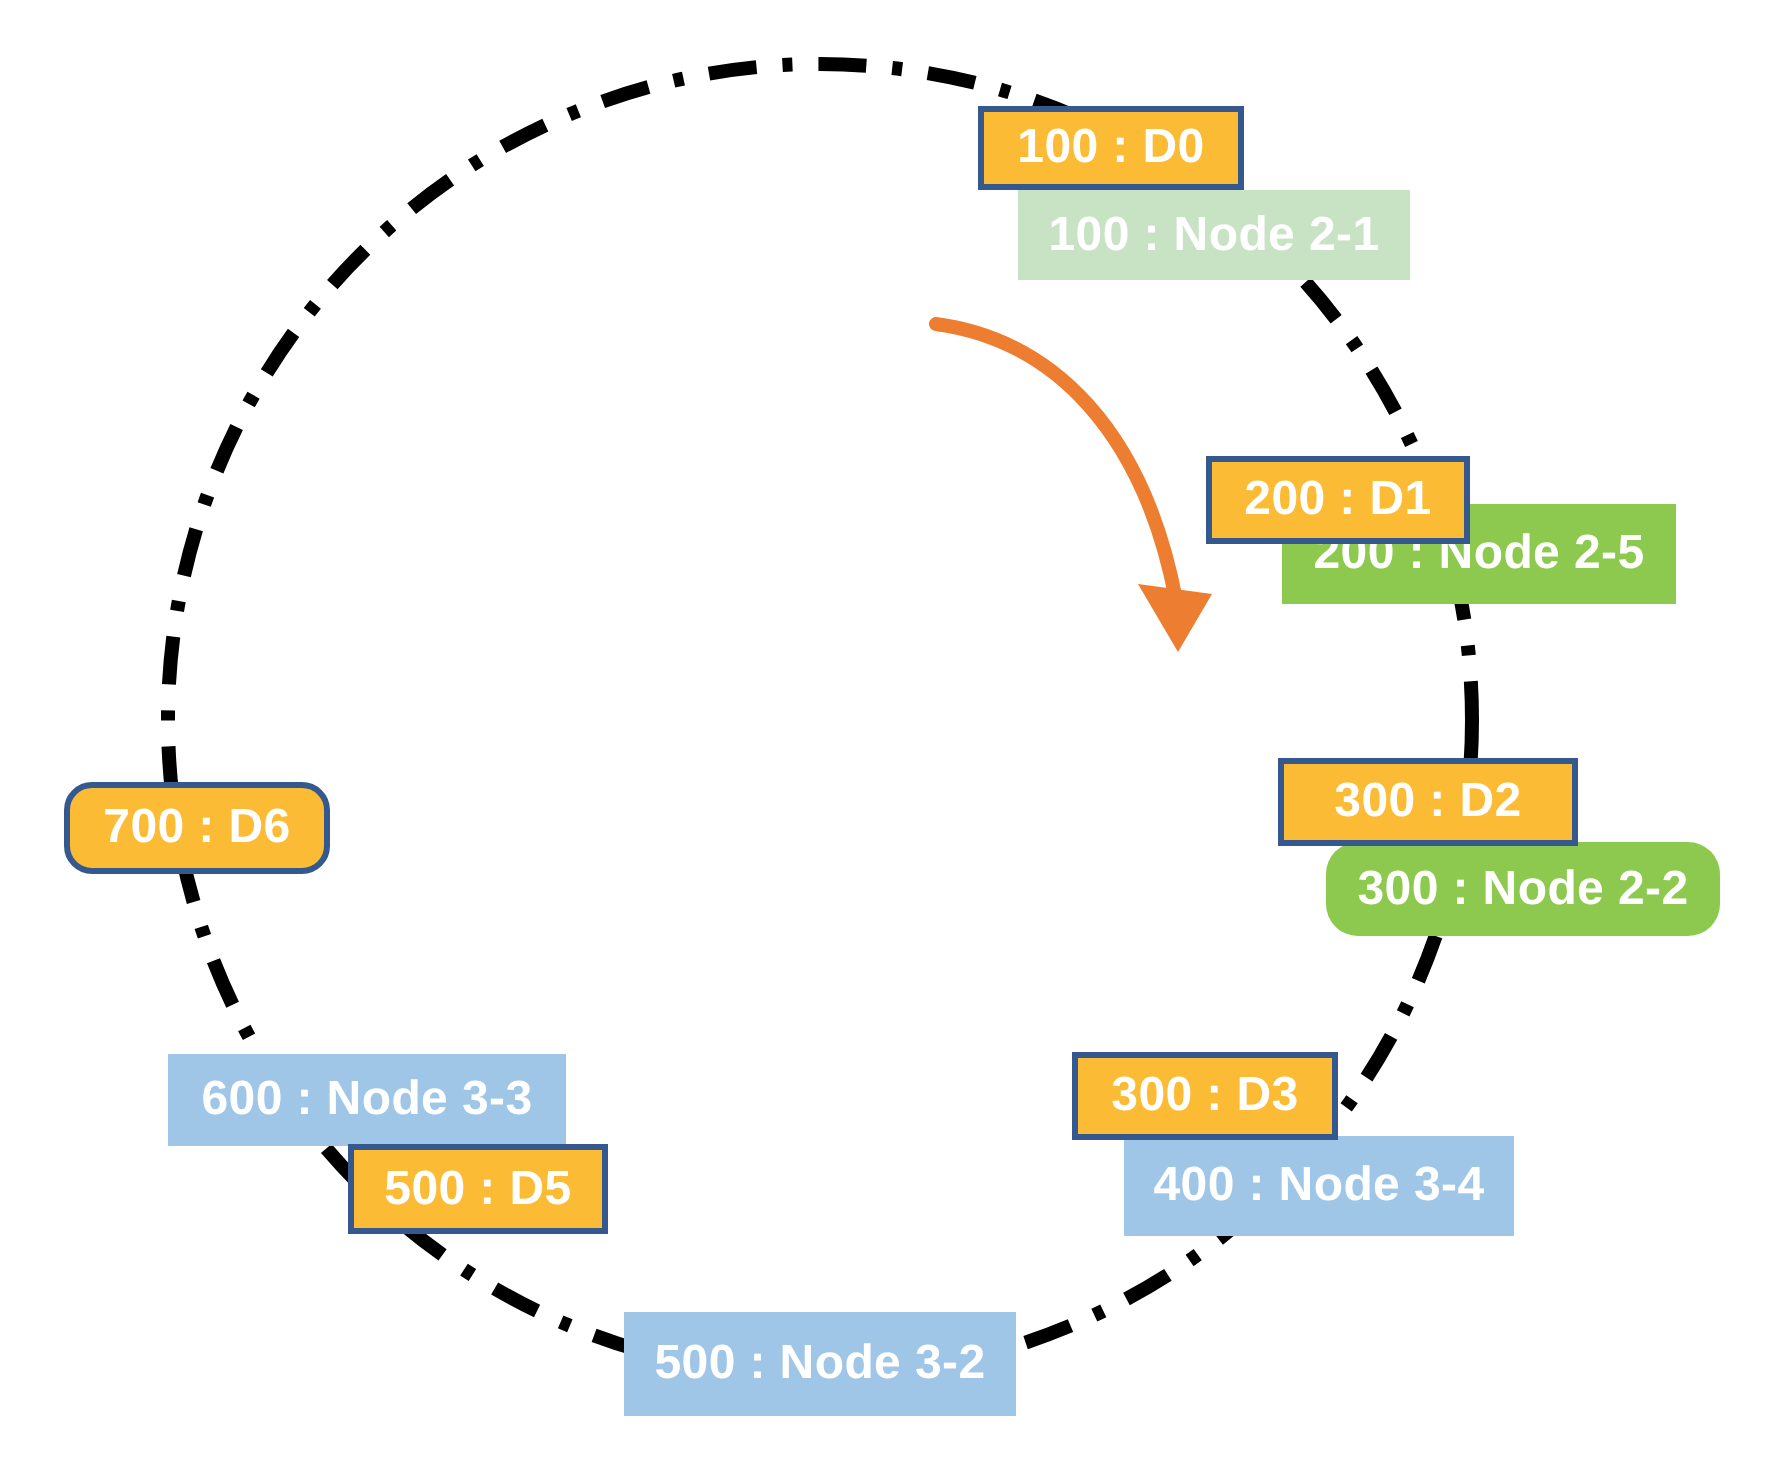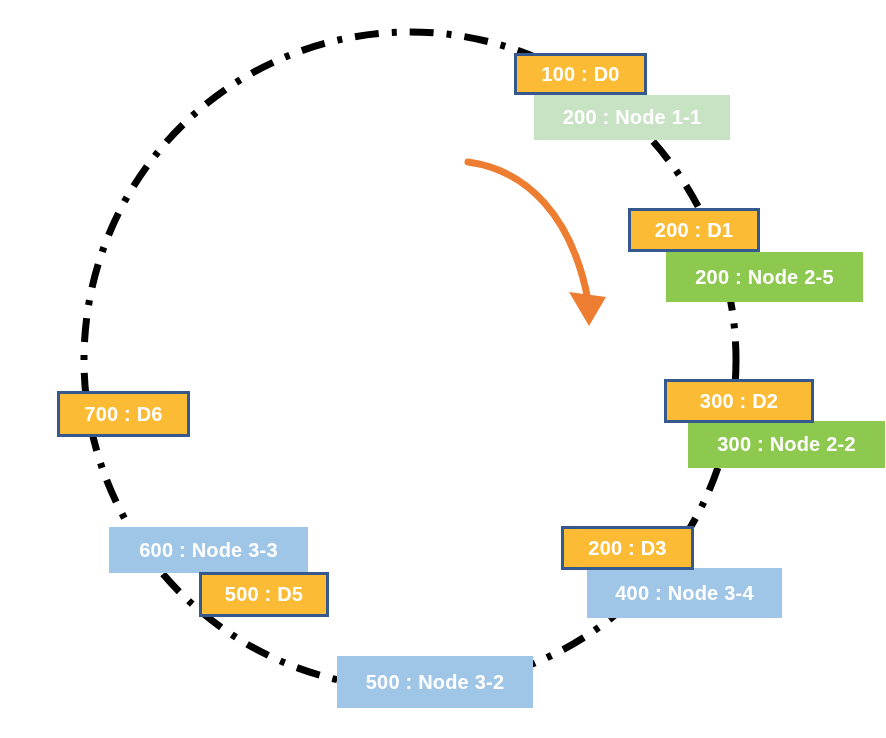--- a/index.html
+++ b/index.html
@@ -9,25 +9,24 @@
     background:#ffffff;
     overflow:hidden;
     font-family:"Liberation Sans", sans-serif;
   }
   .ring-svg{position:absolute;left:0;top:0;z-index:0;}
   .box{
     position:absolute;
     display:flex;align-items:center;justify-content:center;
     color:var(--label-text,#fff);
     font-weight:bold;
-    font-size:20px;
+    font-size:24px;
     white-space:nowrap;
     box-sizing:border-box;
     letter-spacing:0.2px;
-    margin-left:25px;
   }
   .box.data{
     background:var(--data-fill,#FBBB34);
     border:3px solid var(--data-border,#35598E);
     z-index:2;
   }
   .box.node{z-index:1;}
   .box.node-group-1{background:var(--node1-fill,#C8E2C4);}
   .box.node-group-2{background:var(--node2-fill,#8DC94E);}
   .box.node-group-3{background:var(--node3-fill,#9FC5E7);text-align:center;}
@@ -37,27 +36,27 @@
 <body>
 
 <div class="stage">
 
   <svg class="ring-svg" width="886" height="738" viewBox="0 0 886 738">
     <ellipse cx="410" cy="360" rx="326" ry="328" fill="none" stroke="var(--ring,#000)" stroke-width="7" stroke-dasharray="24 13 5 13"></ellipse>
     <path d="M 468 162 C 527 170 572 216 588 300" fill="none" stroke="var(--arrow,#ED7D31)" stroke-width="7" stroke-linecap="round"></path>
     <polygon points="589,326 569,292 606,297" fill="var(--arrow,#ED7D31)"></polygon>
   </svg>
 
-  <div class="box node node-group-1" style="left:509px;top:95px;width:196px;height:45px;">200 : Node 1-1</div>
+  <div class="box node node-group-1" style="left:509px;top:95px;width:196px;height:45px;">100 : Node 2-1</div>
   <div class="box node node-group-2" style="left:641px;top:252px;width:197px;height:50px;">200 : Node 2-5</div>
-  <div class="box node node-group-2" style="left:663px;top:421px;width:197px;height:47px;">300 : Node 2-2</div>
+  <div class="box node node-group-2" style="left:663px;top:421px;width:197px;height:47px;border-radius:16px;">300 : Node 2-2</div>
   <div class="box node node-group-3" style="left:562px;top:568px;width:195px;height:50px;">400 : Node 3-4</div>
   <div class="box node node-group-3 top" style="left:312px;top:656px;width:196px;height:52px;">500 : Node 3-2</div>
   <div class="box node node-group-3" style="left:84px;top:527px;width:199px;height:46px;">600 : Node 3-3</div>
 
   <div class="box data" style="left:489px;top:53px;width:133px;height:42px;">100 : D0</div>
-  <div class="box data" style="left:603px;top:208px;width:132px;height:44px;">200 : D1</div>
+  <div class="box data" style="left:603px;top:228px;width:132px;height:44px;">200 : D1</div>
   <div class="box data" style="left:639px;top:379px;width:150px;height:44px;">300 : D2</div>
-  <div class="box data" style="left:536px;top:526px;width:133px;height:44px;">200 : D3</div>
+  <div class="box data" style="left:536px;top:526px;width:133px;height:44px;">300 : D3</div>
   <div class="box data" style="left:174px;top:572px;width:130px;height:45px;">500 : D5</div>
-  <div class="box data" style="left:32px;top:391px;width:133px;height:46px;">700 : D6</div>
+  <div class="box data" style="left:32px;top:391px;width:133px;height:46px;border-radius:14px;">700 : D6</div>
 
 </div>
 
 </body></html>

